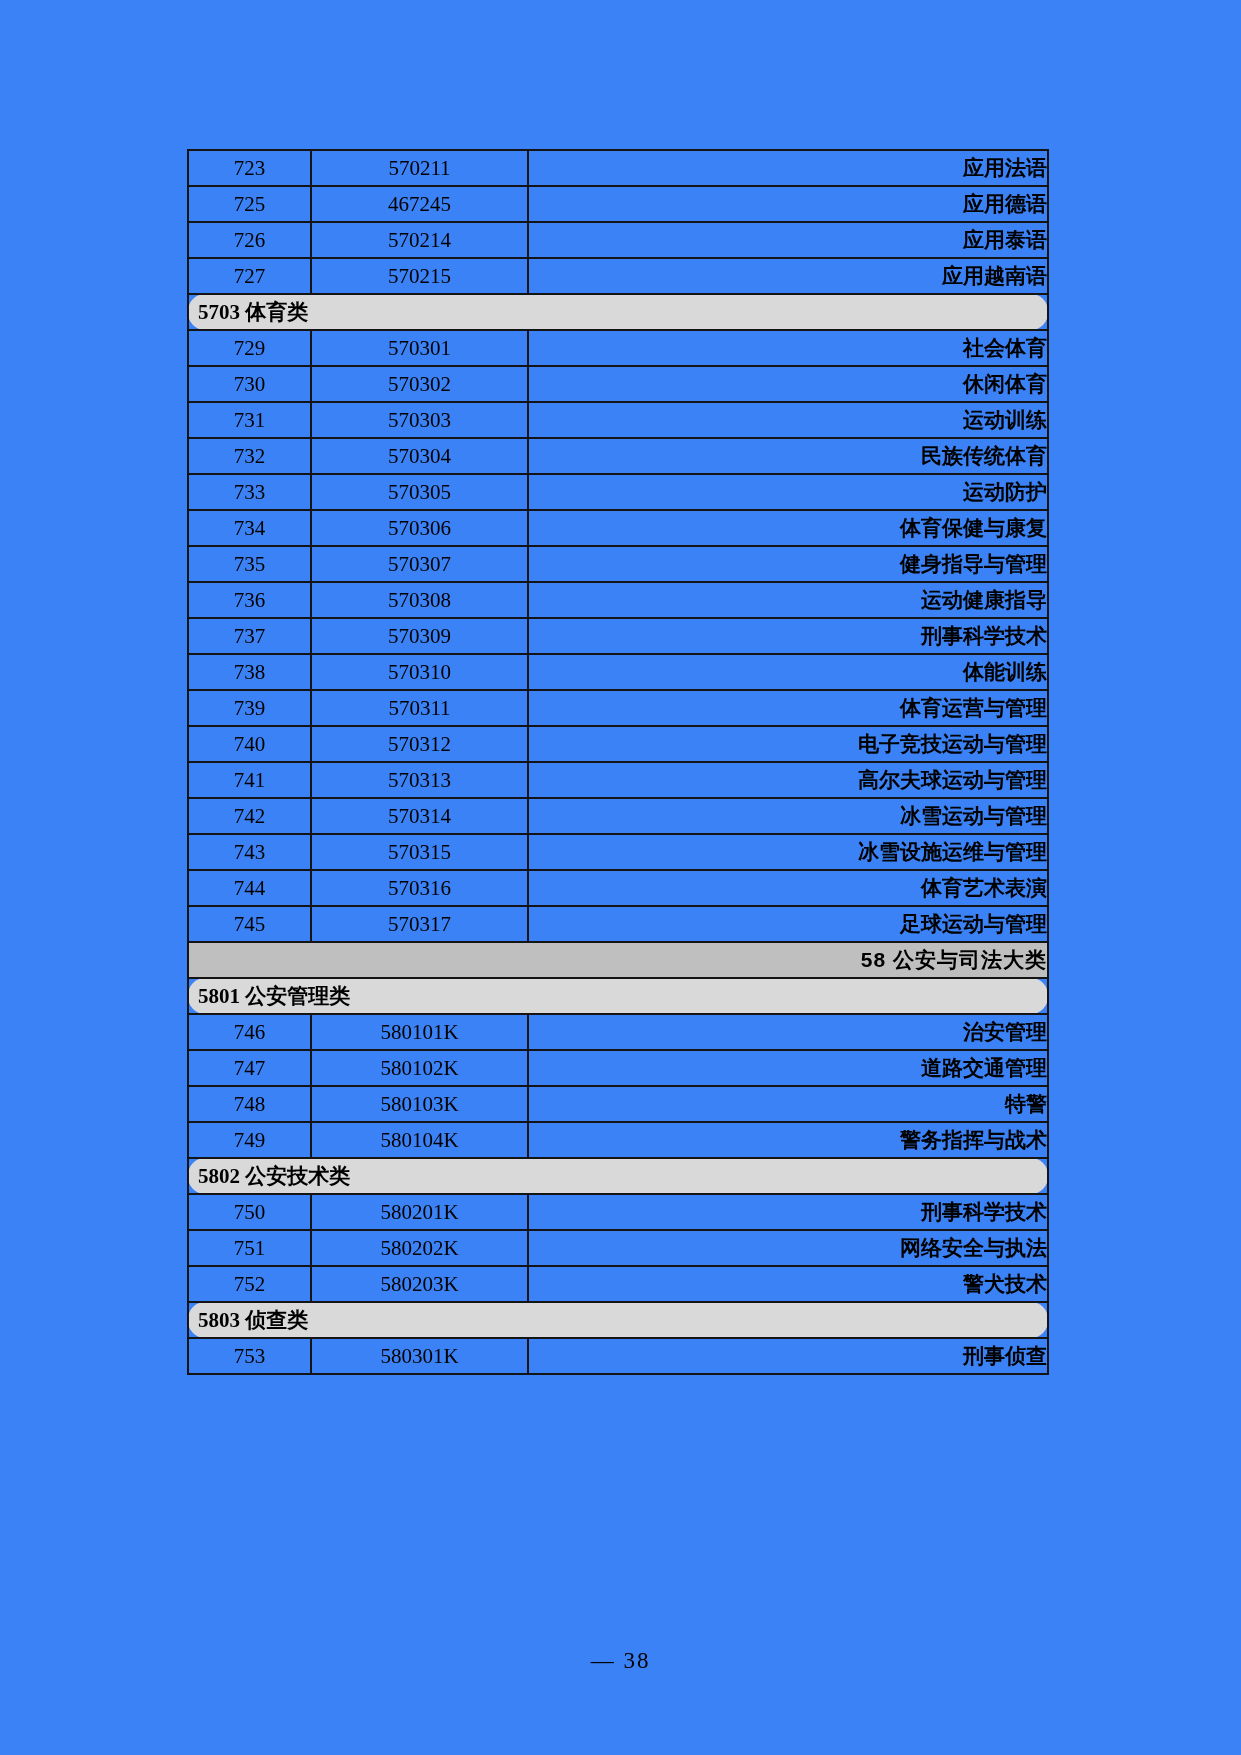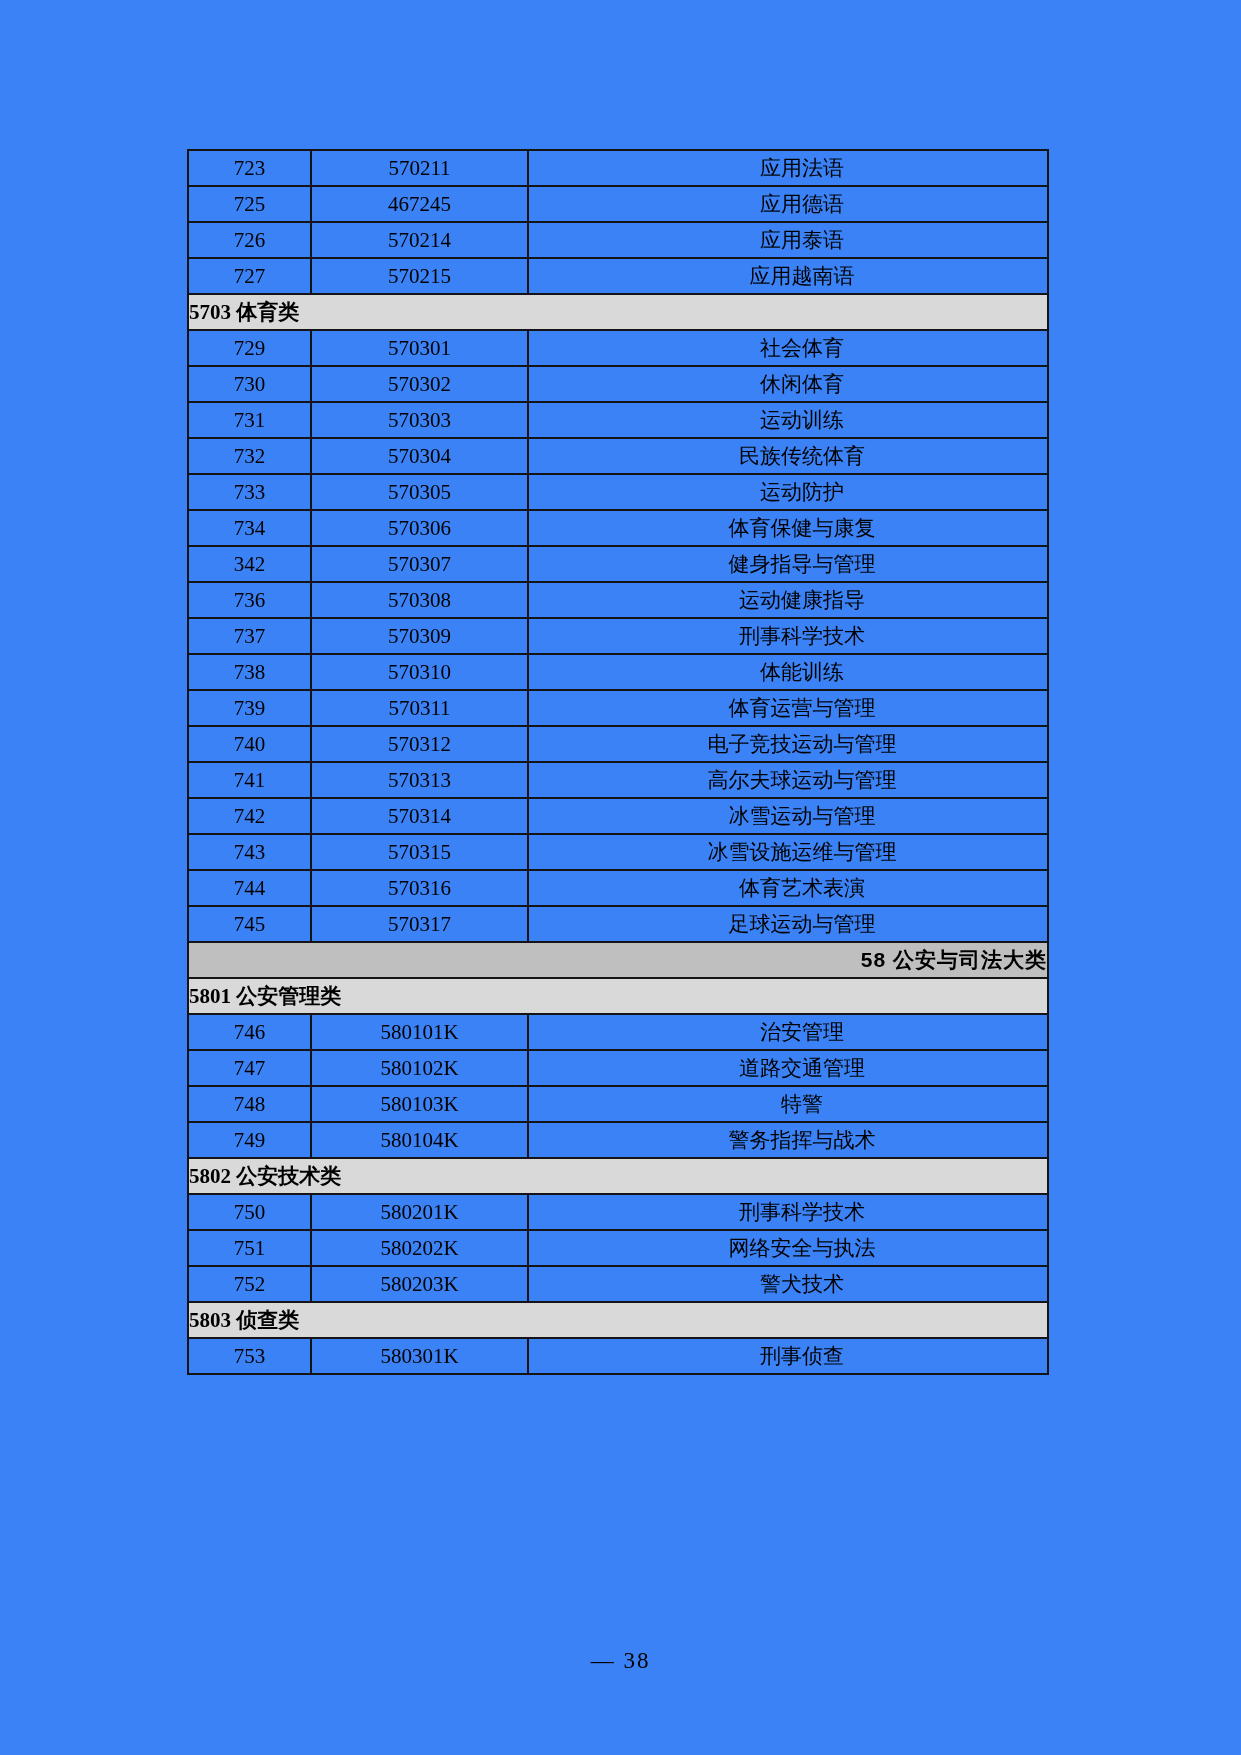--- a/index.html
+++ b/index.html
@@ -34,37 +34,39 @@
   table.majors td {
     border: 2px solid #141414;
     height: 36px;
     font-size: 21px;
     line-height: 1.15;
     vertical-align: middle;
     white-space: nowrap;
     overflow: hidden;
   }
   td.cell-seq, td.cell-code { text-align: center; }
-  td.cell-name { text-align: center; padding-left: 28px; }
+  td.cell-name { text-align: right; padding-left: 28px; font-weight: bold; }
   td.section1 {
     background: #bfbfbf;
     font-family: "Liberation Sans", "DejaVu Sans", sans-serif;
     font-weight: 700;
     font-size: 28px;
     height: 47px;
     text-align: right;
     padding-left: 9px;
     letter-spacing: 1px;
   }
   td.section2 {
     background: #d9d9d9;
     font-weight: 700;
     font-size: 22px;
     height: 40px;
     text-align: left;
+    padding-left: 9px;
+    border-radius: 17px;
   }
   .footer {
     position: absolute;
     top: 1632px;
     left: 0;
     width: 100%;
     text-align: center;
     font-size: 23px;
     letter-spacing: 2px;
     margin-top: 16px;
@@ -130,21 +132,21 @@
             <td class="cell-seq">733</td>
             <td class="cell-code">570305</td>
             <td class="cell-name">运动防护</td>
           </tr>
           <tr>
             <td class="cell-seq">734</td>
             <td class="cell-code">570306</td>
             <td class="cell-name">体育保健与康复</td>
           </tr>
           <tr>
-            <td class="cell-seq">342</td>
+            <td class="cell-seq">735</td>
             <td class="cell-code">570307</td>
             <td class="cell-name">健身指导与管理</td>
           </tr>
           <tr>
             <td class="cell-seq">736</td>
             <td class="cell-code">570308</td>
             <td class="cell-name">运动健康指导</td>
           </tr>
           <tr>
             <td class="cell-seq">737</td>

